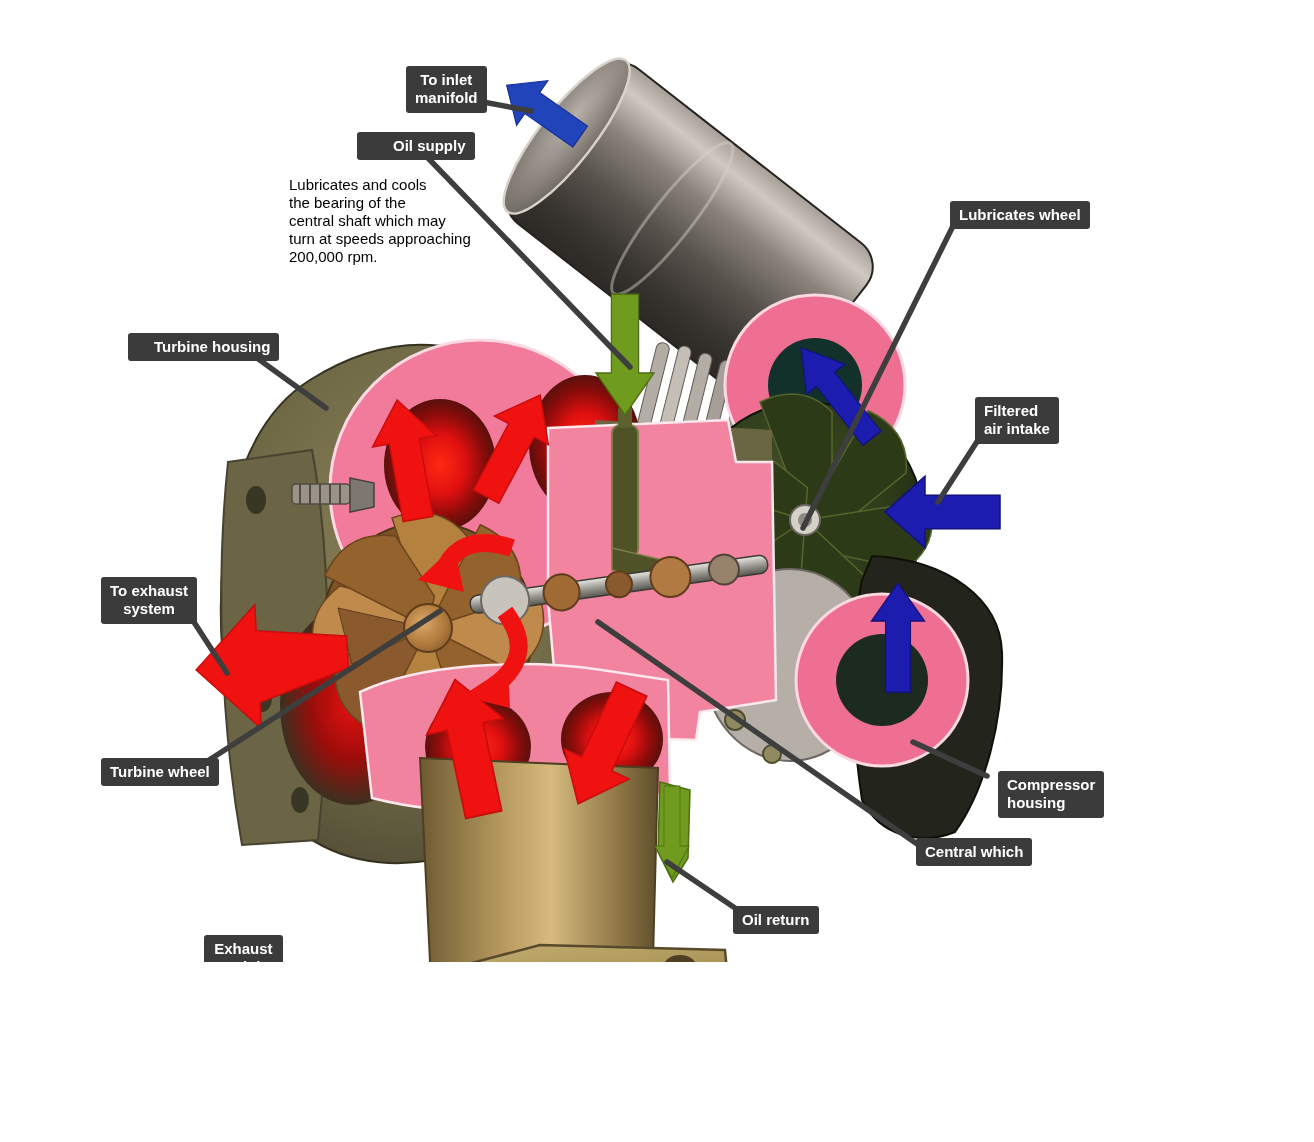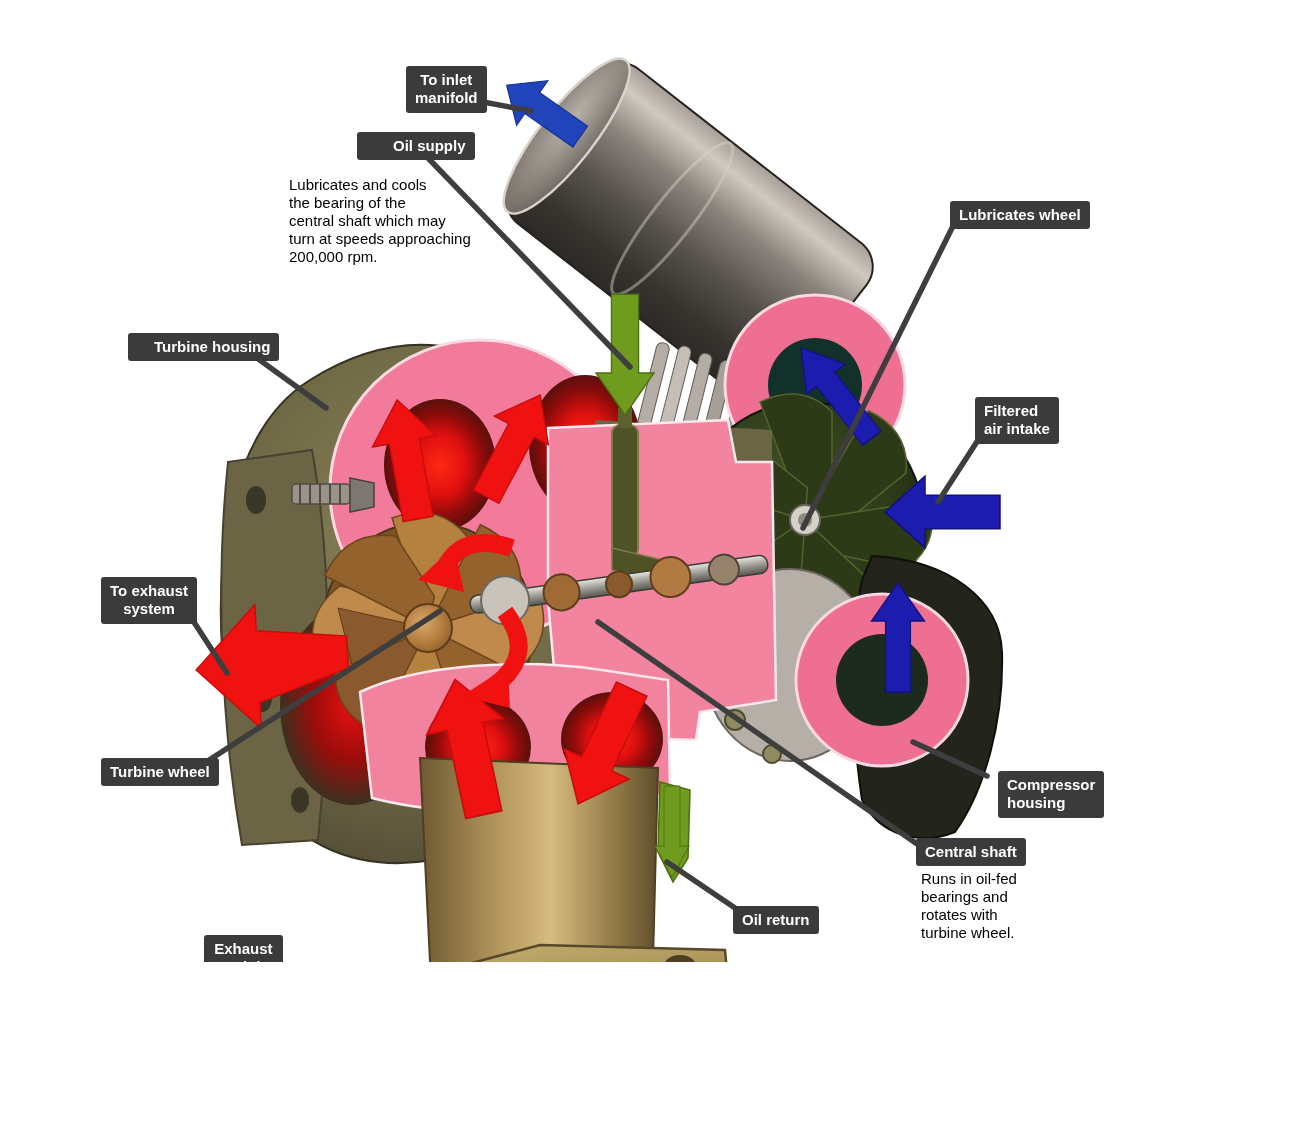--- a/index.html
+++ b/index.html
@@ -245,28 +245,24 @@
 <div class="callout" style="left:357px;top:132px;padding-left:36px;">Oil supply</div>
 <div class="callout" style="left:950px;top:201px;">Lubricates wheel</div>
 <div class="callout" style="left:975px;top:397px;">Filtered
 air intake</div>
 <div class="callout" style="left:128px;top:333px;padding-left:26px;">Turbine housing</div>
 <div class="callout ta-r" style="left:101px;top:577px;">To exhaust
 system</div>
 <div class="callout" style="left:101px;top:758px;">Turbine wheel</div>
 <div class="callout" style="left:982px;top:771px;margin-left:16px;">Compressor
 housing</div>
-<div class="callout" style="left:916px;top:838px;">Central shaft</div>
+<div class="callout" style="left:916px;top:838px;">Central which</div>
 <div class="callout" style="left:733px;top:906px;">Oil return</div>
 <div class="callout ta-c" style="left:204px;top:935px;">Exhaust
 gas inlet</div>
 
 <div class="note" style="left:289px;top:176px;width:190px;">Lubricates and cools
 the bearing of the
 central shaft which may
 turn at speeds approaching
 200,000 rpm.</div>
-<div class="note" style="left:921px;top:870px;width:130px;">Runs in oil-fed
-bearings and
-rotates with
-turbine wheel.</div>
 
 </div>
 
 </body></html>

